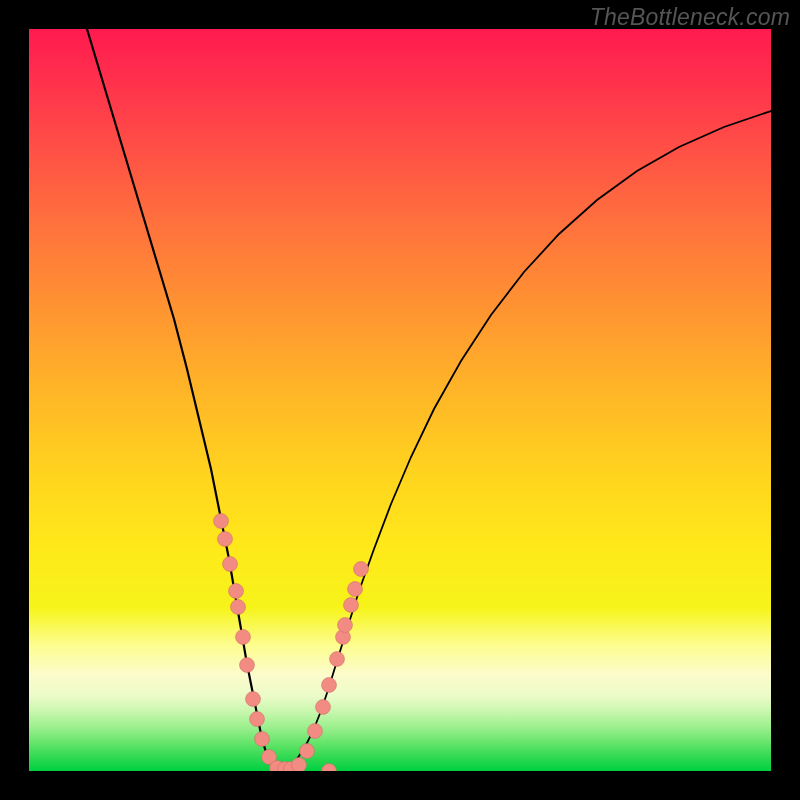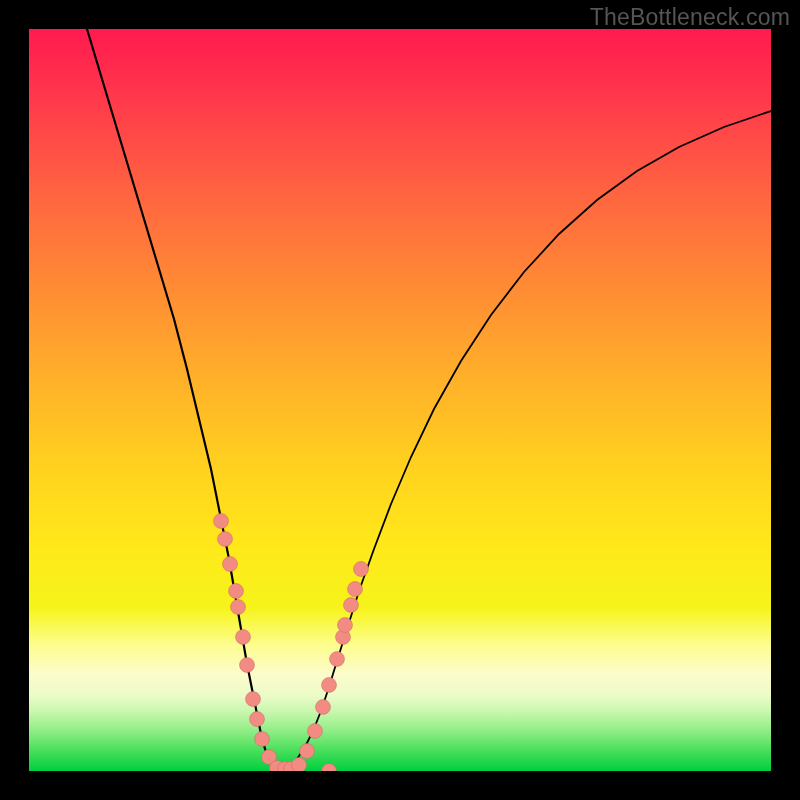--- a/index.html
+++ b/index.html
@@ -8,20 +8,21 @@
     width: 800px;
     height: 800px;
     overflow: hidden;
     font-family: Arial, Helvetica, sans-serif;
   }
   .frame {
     position: relative;
     width: 800px;
     height: 800px;
     background: #000;
+    font-style: italic;
   }
   .watermark {
     position: absolute;
     top: 4px;
     right: 10px;
     color: #555;
     font-size: 23px;
     font-weight: 500;
     letter-spacing: 0.2px;
     z-index: 10;

